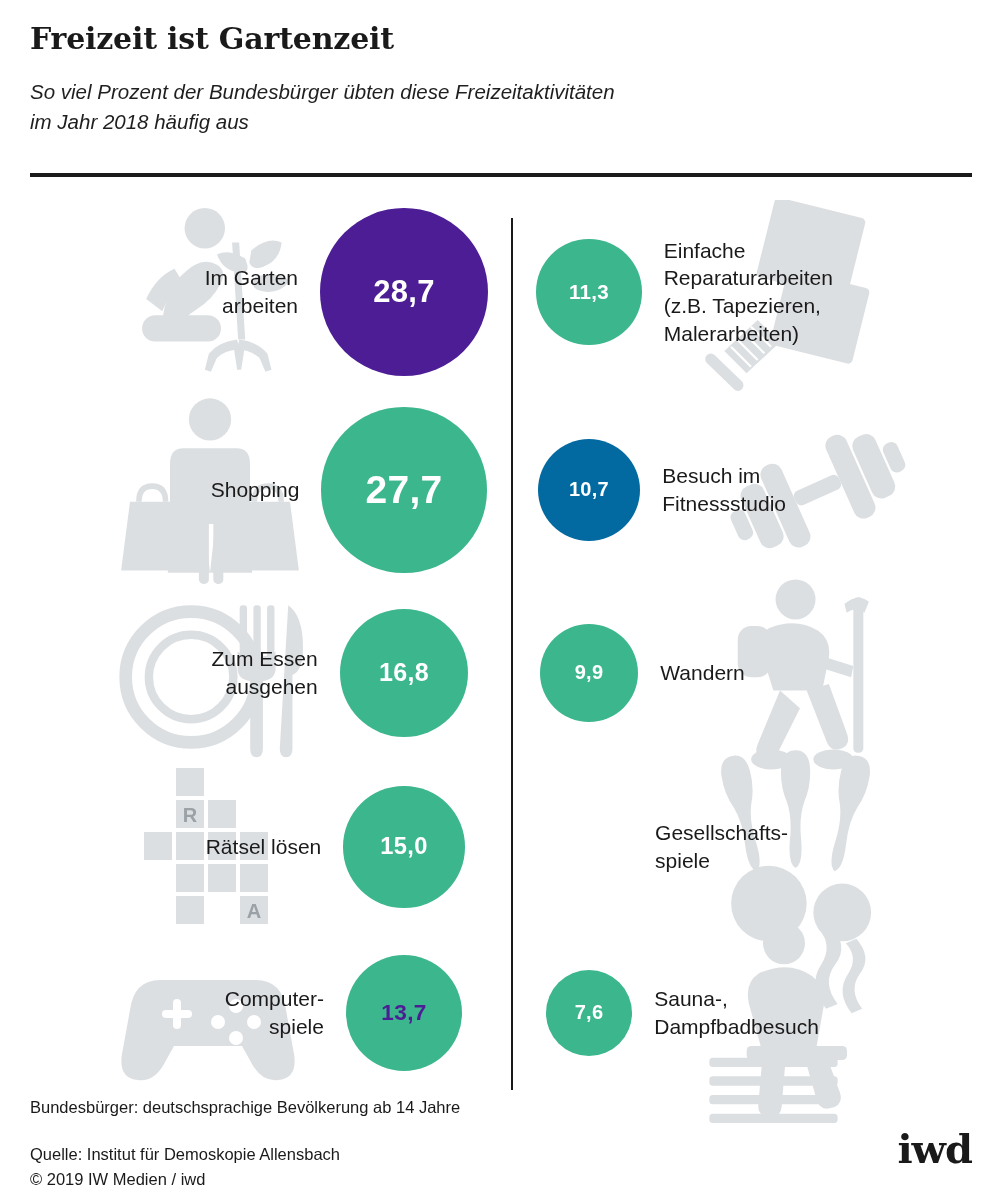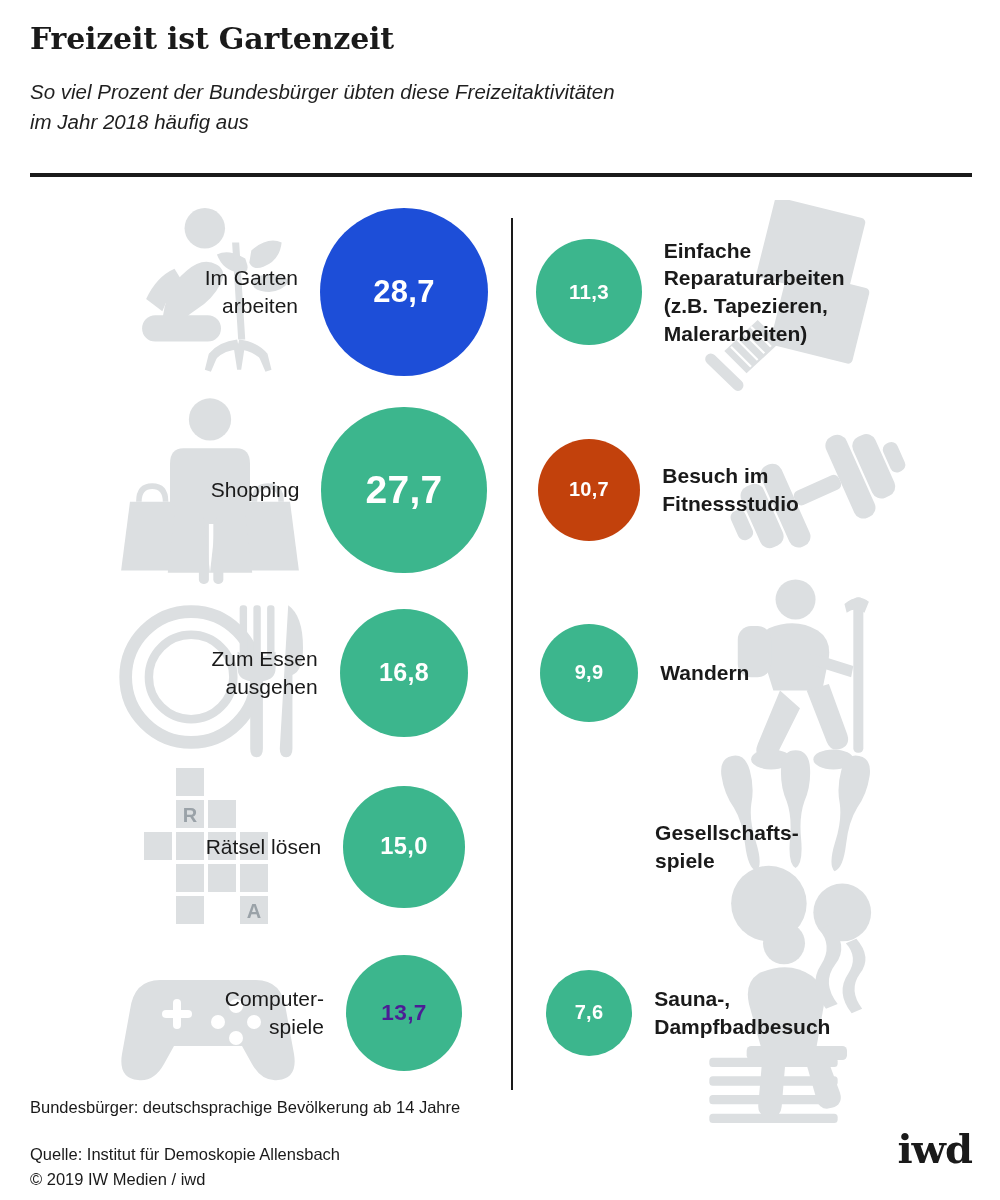--- a/index.html
+++ b/index.html
@@ -61,21 +61,21 @@
   
   .label {
     position: absolute;
     font-size: 21px;
     line-height: 1.32;
     color: #1a1a1a;
     white-space: pre-line;
     z-index: 3;
   }
   .label-left  { right: 0; text-align: right; }
-  .label-right { left: 0; text-align: left; font-weight: bold; }
+  .label-right { left: 0; text-align: left; }
 
   
   .bubble {
     position: absolute;
     border-radius: 50%;
     background: #3cb68d;
     display: flex;
     align-items: center;
     justify-content: center;
     z-index: 4;
@@ -135,21 +135,21 @@
        <path d="M104 136 q-18 2-28 14 l6 6 q10-10 24-10 z"></path>
        <path d="M106 136 q18 2 28 14 l-6 6 q-10-10-24-10 z"></path>
        <path d="M100 140 l4 26 l4 0 l4-26 z"></path>
        <path d="M76 150 l-4 16 l6 2 l6-14 z"></path>
        <path d="M134 150 l4 16 l-6 2 l-6-14 z"></path>
      </g>
         </svg>
       </div>
       <div class="label label-left" style="top: 74.28px; left: 30px; width: 268px;">Im Garten
 arbeiten</div>
-      <div class="bubble" style="width: 168px; height: 168px; left: 320px; top: 18px; background: #1d4ed8;">
+      <div class="bubble" style="width: 168px; height: 168px; left: 320px; top: 18px; background: #4c1d95;">
         <span class="bubble-value" style="font-size: 31px; color: rgb(255, 255, 255);">28,7</span>
       </div>
       <div class="pictogram" style="left: 110px; top: 205px; z-index: 1;">
         <svg width="200" height="200" viewBox="0 0 180 180">
      <g fill="#dcdfe1">
        <circle cx="90" cy="22" r="19"></circle>
        <path d="M66 48 h48 q12 0 12 14 v44 q0 10-10 10 h-52 q-10 0-10-10 v-44 q0-14 12-14 z"></path>
        <rect x="80" y="112" width="9" height="58" rx="4"></rect>
        <rect x="93" y="112" width="9" height="58" rx="4"></rect>
        <path d="M18 96 h40 l8 62 h-56 z"></path>
@@ -259,21 +259,21 @@
        <rect x="50" y="52" width="20" height="80" rx="9"></rect>
        <rect x="70" y="84" width="44" height="14" rx="5"></rect>
        <rect x="114" y="52" width="20" height="80" rx="9"></rect>
        <rect x="136" y="62" width="22" height="60" rx="9"></rect>
        <rect x="160" y="78" width="14" height="28" rx="6"></rect>
      </g>
         </svg>
       </div>
       <div class="label label-right" style="top: 272.28px; left: 662.29px; width: 312.71px;">Besuch im
 Fitnessstudio</div>
-      <div class="bubble" style="width: 102.579px; height: 102.579px; left: 537.71px; top: 248.71px; background: #c2410c;">
+      <div class="bubble" style="width: 102.579px; height: 102.579px; left: 537.71px; top: 248.71px; background: #0369a1;">
         <span class="bubble-value" style="font-size: 20.003px; color: rgb(255, 255, 255);">10,7</span>
       </div>
       <div class="pictogram" style="left: 700px; top: 380px; z-index: 1;">
         <svg width="200" height="210" viewBox="0 0 180 180">
      <g fill="#dcdfe1">
        <circle cx="86" cy="22" r="18"></circle>
        <path d="M62 48 q24-10 44 2 q12 8 10 24 l-6 30 l-44 0 l-10-32 q-4-18 6-24 z"></path>
        <rect x="34" y="46" width="30" height="46" rx="12"></rect>
        <path d="M72 104 l-20 48 q-4 10 4 14 q10 4 14-6 l20-40 z"></path>
        <path d="M96 104 l18 46 q4 10 14 6 q8-4 4-14 l-16-44 z"></path>

